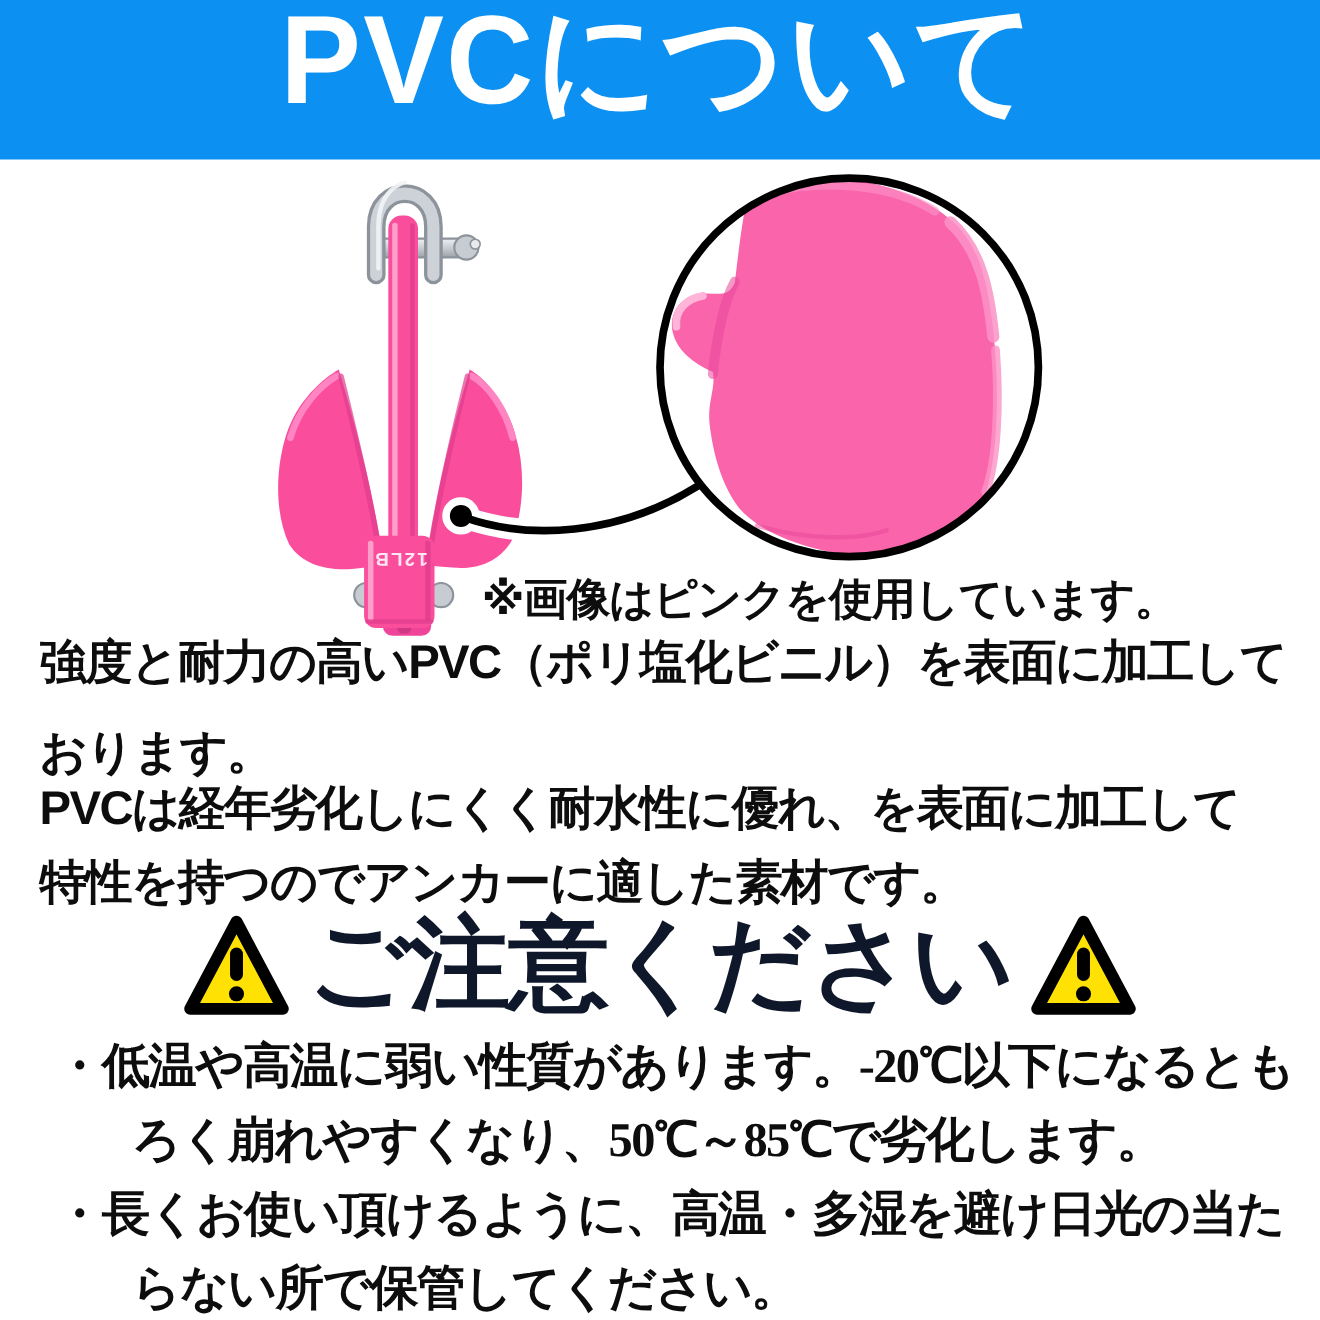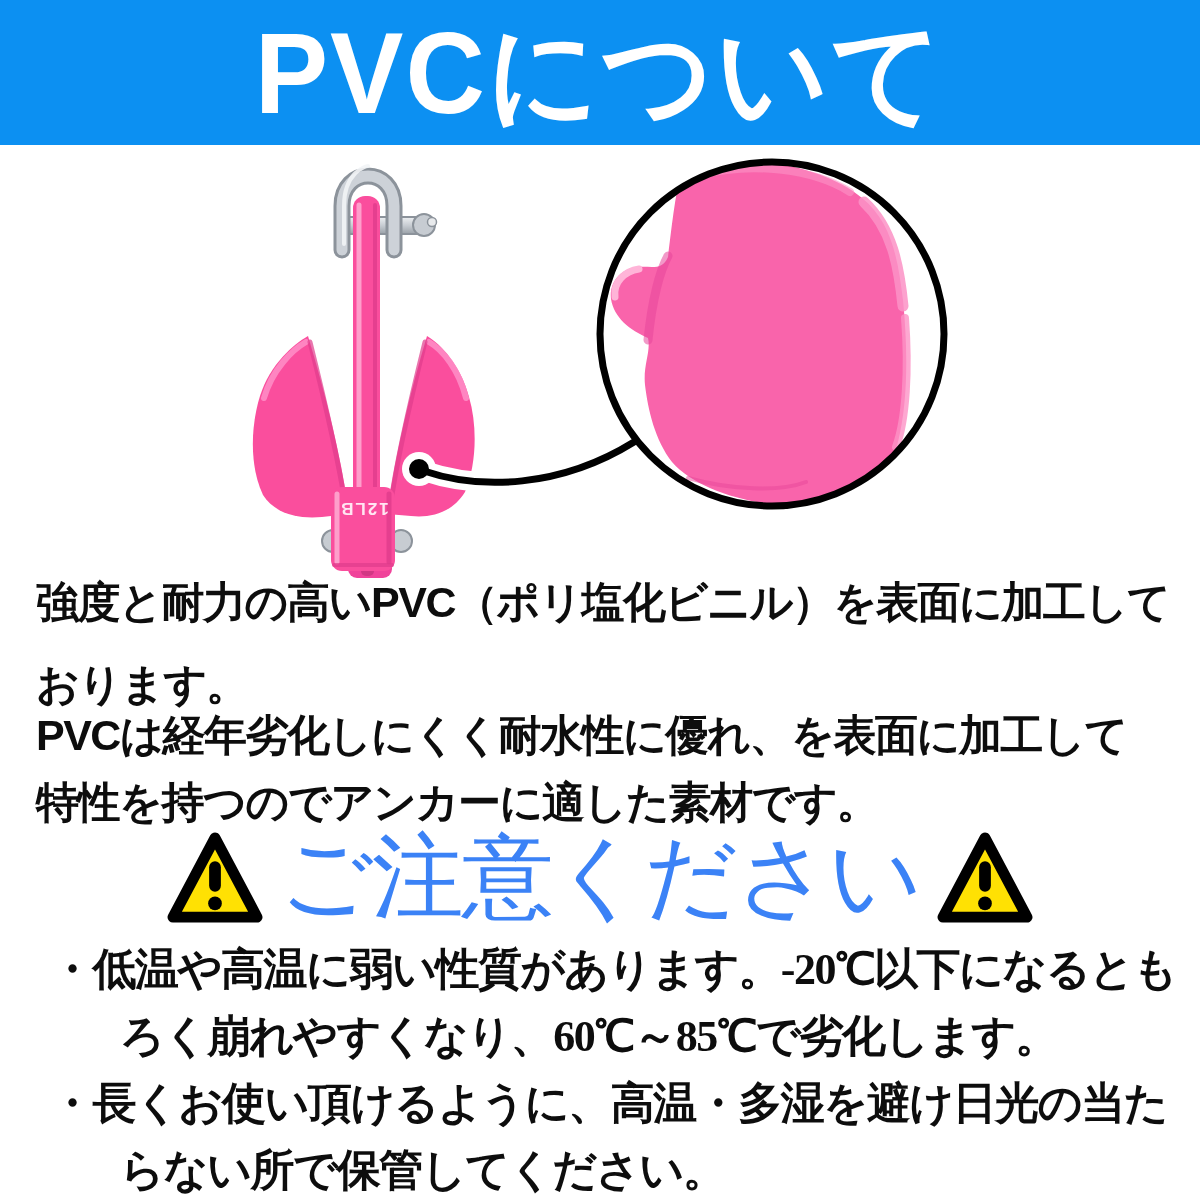--- a/index.html
+++ b/index.html
@@ -5,21 +5,21 @@
   html,body { margin:0; padding:0; background:#ffffff; }
   .page {
     position:relative; width:1200px; height:1200px; background:#ffffff;
     overflow:hidden;
     font-family:"Liberation Sans","DejaVu Sans",sans-serif;
     color:#0d0d0d;
   }
   
   .banner {
     position:absolute; top:0; left:0; width:1200px; height:145px;
-    background:#0C90F2; display:flex; align-items:center; justify-content:center;
+    background:#0C90F2; display:flex; align-items:flex-start; justify-content:center;
   }
   .banner h1 {
     margin:0; font-size:110px; line-height:1; font-weight:900; color:#ffffff;
     letter-spacing:2px; transform:scaleY(1.04);
   }
   
   .figure-svg { position:absolute; top:0; left:0; }
   
   .note {
     position:absolute; top:517px; left:438px;
@@ -30,21 +30,21 @@
     position:absolute; left:36px; font-size:43px; font-weight:900;
     letter-spacing:-1.5px; white-space:nowrap; line-height:1;
   }
   .bl0 { top:581px; } .bl1 { top:648px;margin-top:15px; } .bl2 { top:714px; } .bl3 { top:781px; }
   
   .warning-row {
     position:absolute; top:826px; left:0; width:1200px; height:104px;
     display:flex; align-items:center; justify-content:center; gap:16px;
   }
   .warning-heading {
-    font-size:92px; font-weight:400; color:#3b82f6; line-height:1;
+    font-size:92px; font-weight:700; color:#0f172a; line-height:1;
     letter-spacing:-2px; white-space:nowrap; padding-bottom:4px;
   }
   .tri { width:98px; height:94px; flex:0 0 auto; }
   
   .bullet-line {
     position:absolute; font-size:44px; font-weight:900;
     letter-spacing:-1.5px; white-space:nowrap; line-height:1;font-family:Liberation Serif, serif;
   }
   .start { left:50px; }
   .cont  { left:120px; }
@@ -135,20 +135,21 @@
         <path d="M648,340 C652,300 660,270 668,256" fill="none" stroke="#E8459A" stroke-width="9" stroke-linecap="round" opacity="0.55"></path>
         <path d="M864,202 C892,228 899,266 903,306" fill="none" stroke="#FC92C6" stroke-width="11" stroke-linecap="round" opacity="0.85"></path>
         <path d="M905,318 C909,370 906,420 896,447" fill="none" stroke="#FC92C6" stroke-width="8" stroke-linecap="round" opacity="0.8"></path>
         <path d="M688,478 C730,490 780,492 806,482" fill="none" stroke="#E8459A" stroke-width="4" stroke-linecap="round" opacity="0.5"></path>
         <path d="M700,175 C750,162 812,168 850,192" fill="none" stroke="#FC92C6" stroke-width="8" stroke-linecap="round" opacity="0.6"></path>
       </g>
       <circle cx="772" cy="334" r="172" fill="none" stroke="#000000" stroke-width="7"></circle>
     </g>
   </svg>
 
+  <div class="note">※画像はピンクを使用しています。</div>
 
   <div>
     <div class="body-line bl0">強度と耐力の高いPVC（ポリ塩化ビニル）を表面に加工して</div>
     <div class="body-line bl1">おります。</div>
   </div>
   <div>
     <div class="body-line bl2">PVCは経年劣化しにくく耐水性に優れ、を表面に加工して</div>
     <div class="body-line bl3">特性を持つのでアンカーに適した素材です。</div>
   </div>
 
@@ -161,18 +162,18 @@
     <div class="warning-heading">ご注意ください</div>
     <svg class="tri" viewBox="0 0 100 96">
       <polygon points="50,7 93,88 7,88" fill="#FFE103" stroke="#000000" stroke-width="11" stroke-linejoin="round"></polygon>
       <rect x="44" y="31" width="12" height="31" rx="6" fill="#000000"></rect>
       <circle cx="50" cy="74" r="7" fill="#000000"></circle>
     </svg>
   </div>
 
   <div>
     <div class="bullet-line start wl0">・低温や高温に弱い性質があります。-20℃以下になるとも</div>
-    <div class="bullet-line cont  wl1">ろく崩れやすくなり、60℃～85℃で劣化します。</div>
+    <div class="bullet-line cont  wl1">ろく崩れやすくなり、50℃～85℃で劣化します。</div>
     <div class="bullet-line start wl2">・長くお使い頂けるように、高温・多湿を避け日光の当た</div>
     <div class="bullet-line cont  wl3">らない所で保管してください。</div>
   </div>
 
 </div>
 
 </body></html>

